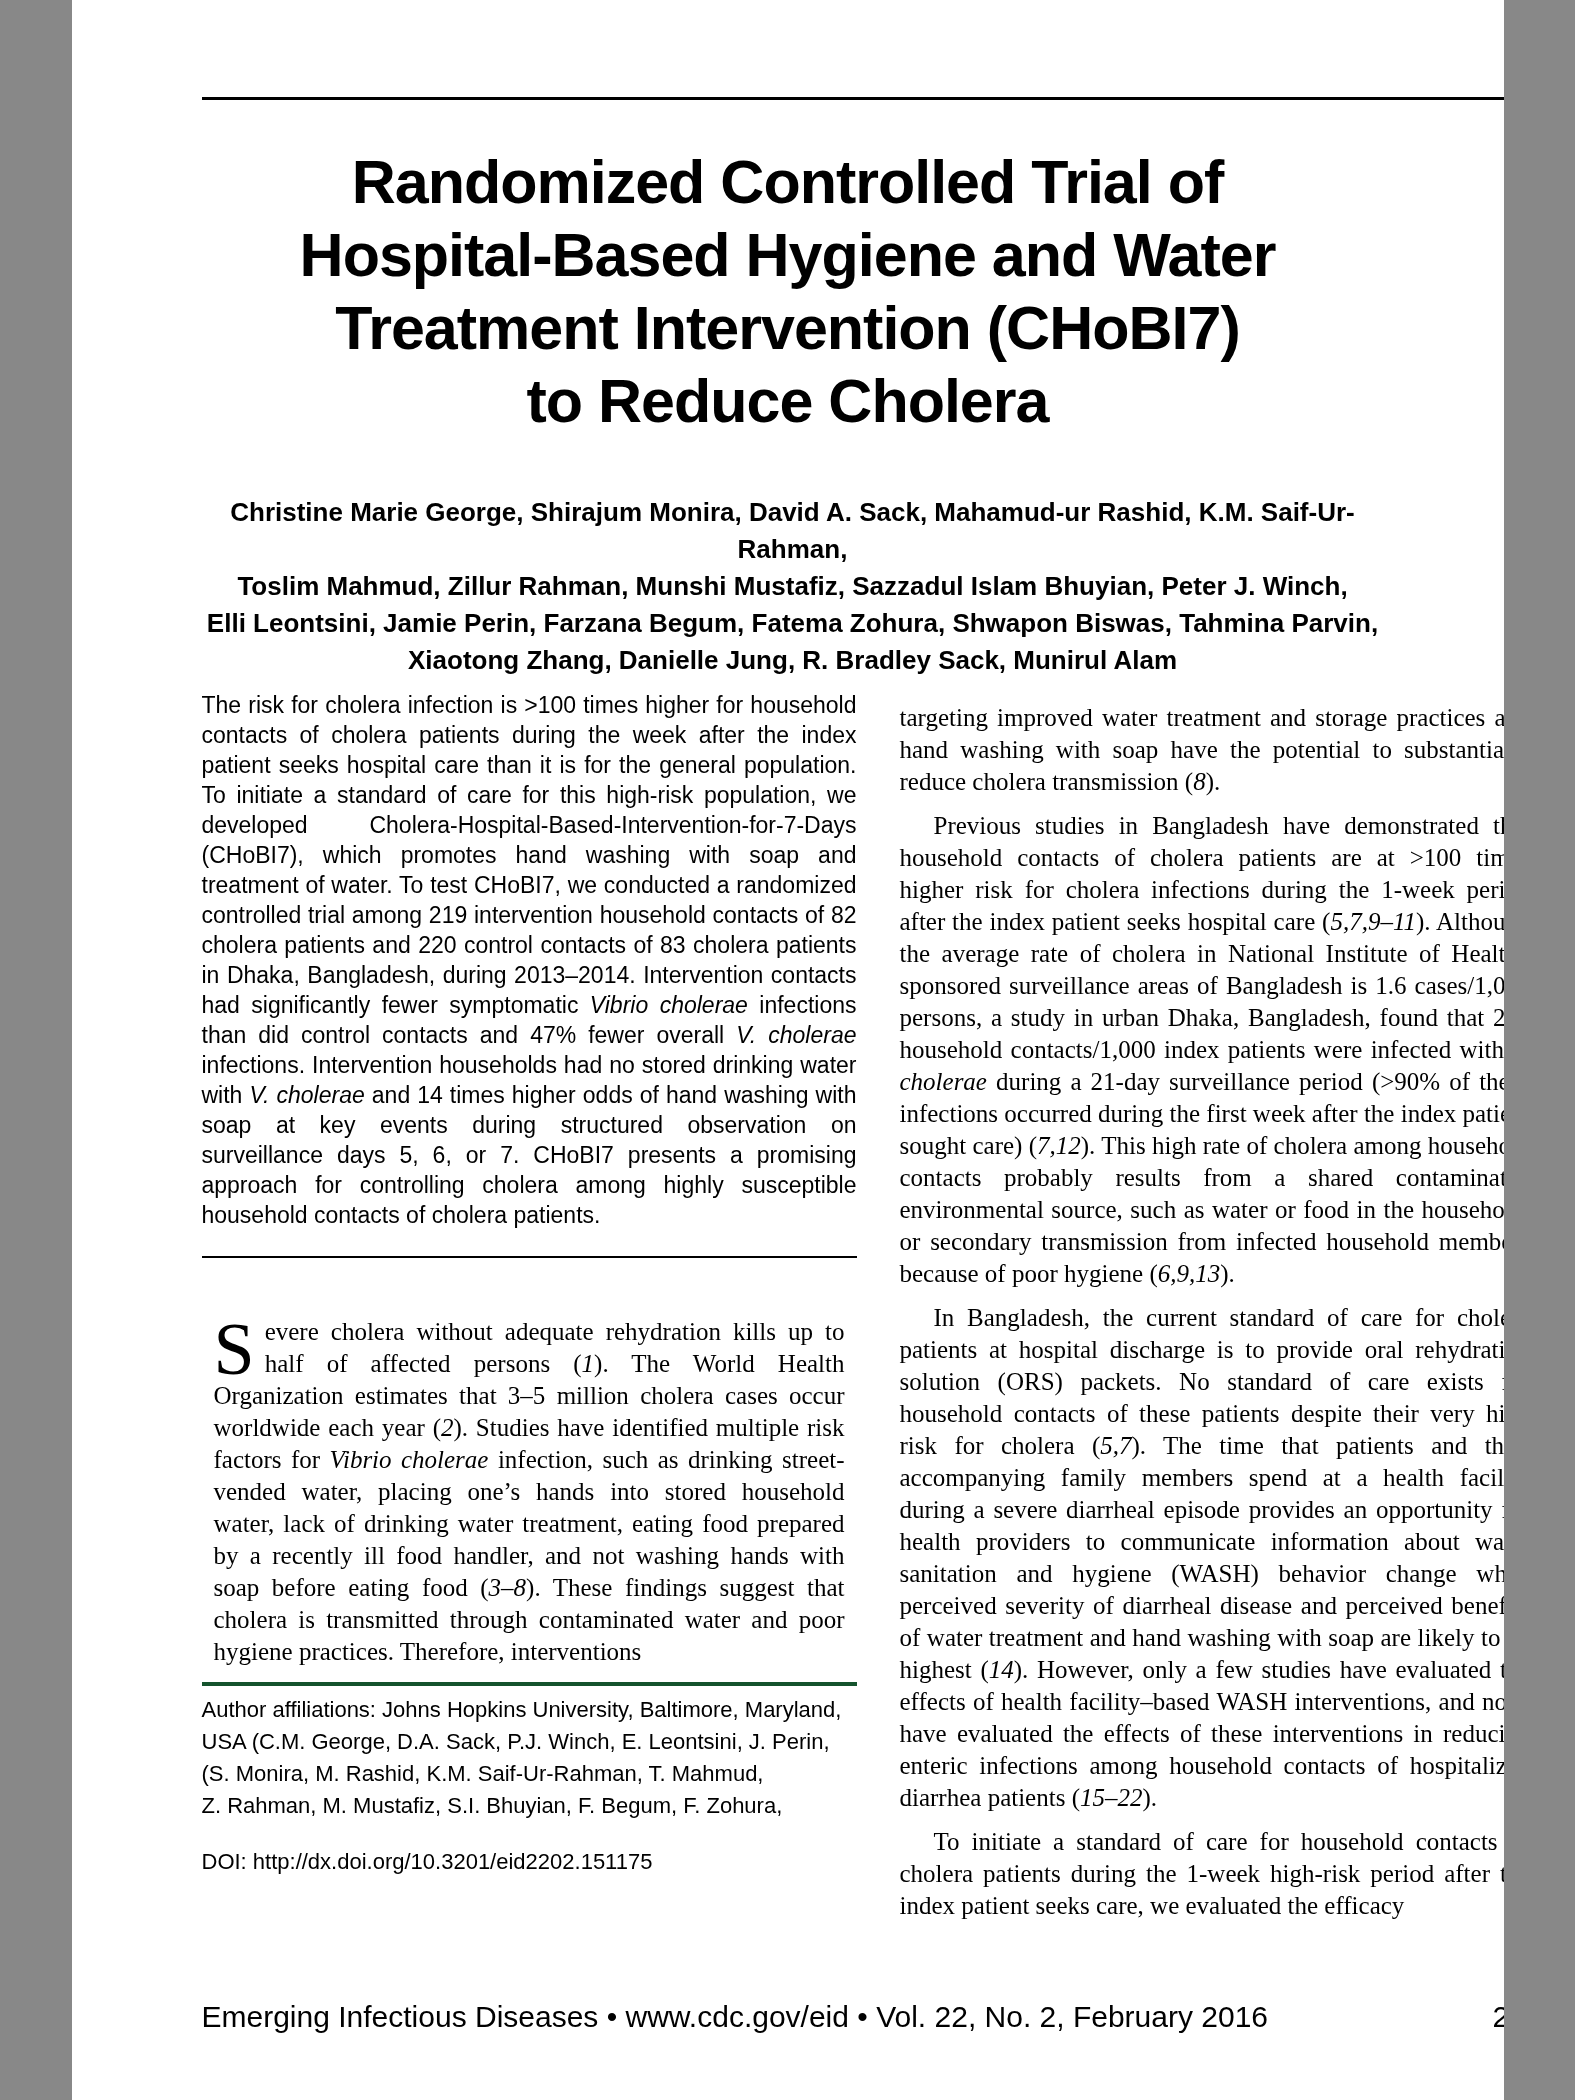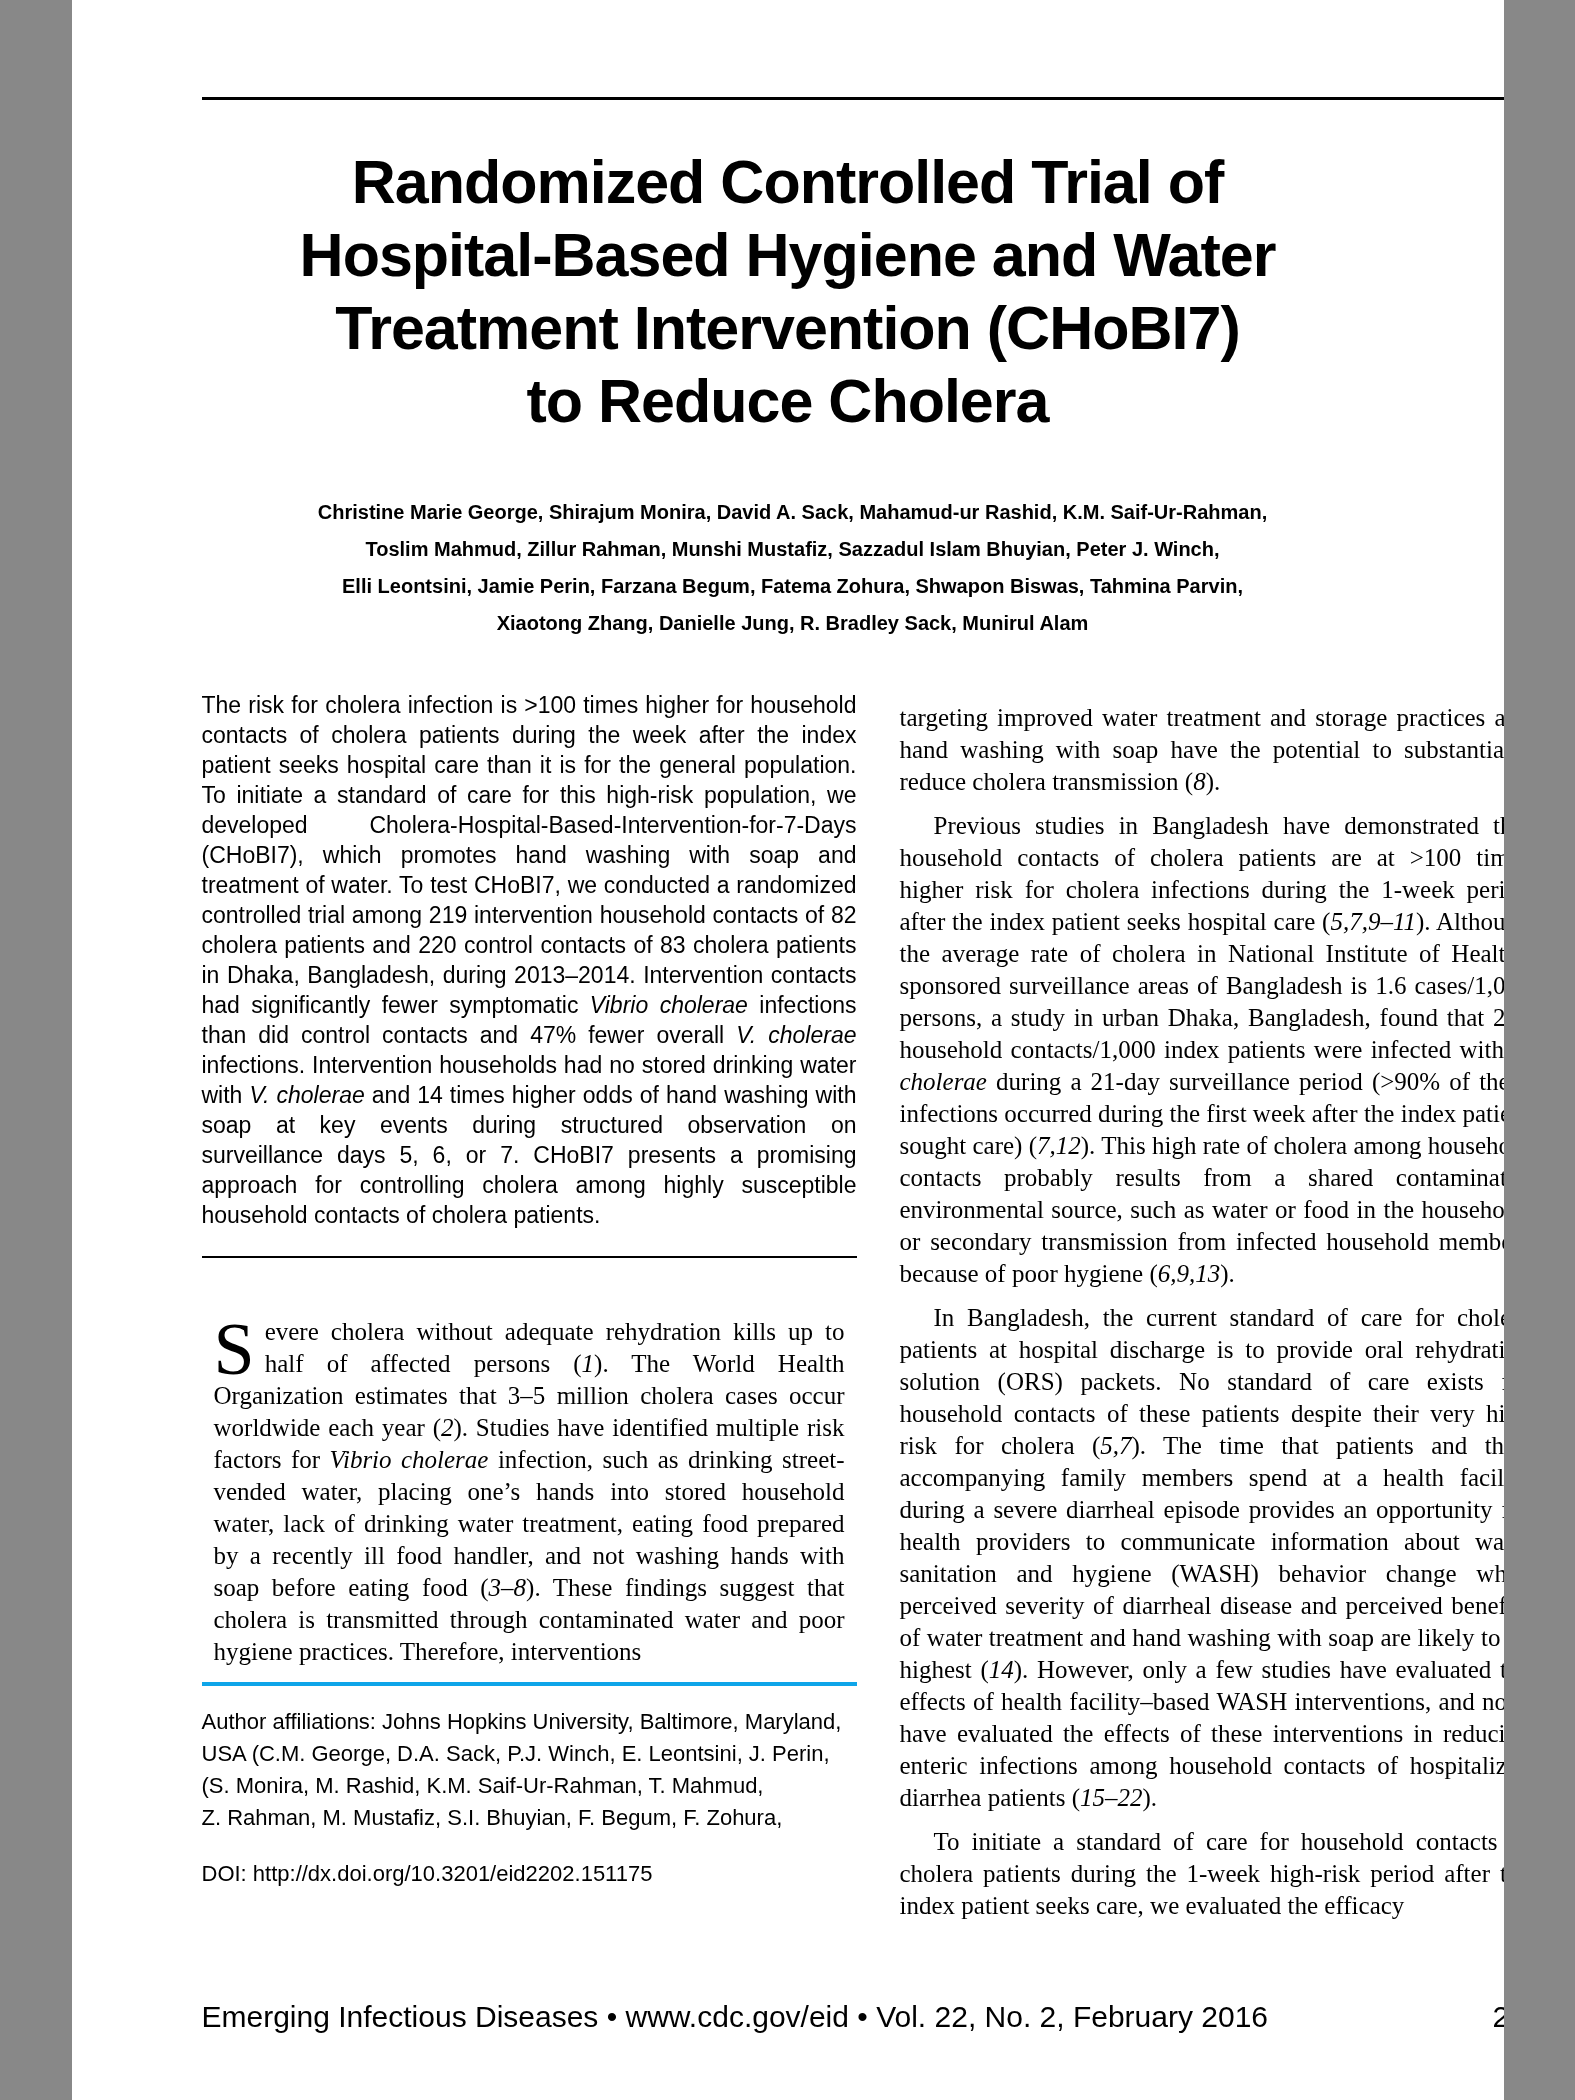--- a/index.html
+++ b/index.html
@@ -35,21 +35,21 @@
     letter-spacing: -1px;
   }
   .authors {
     position: absolute;
     left: 115px;
     right: 105px;
     top: 494px;
     text-align: center;
     font-family: "Liberation Sans", sans-serif;
     font-weight: bold;
-    font-size: 20px;
+    font-size: 26px;
     line-height: 37px;
   }
   .columns {
     position: absolute;
     left: 130px;
     top: 690px;
     width: 1341px;
     display: flex;
     gap: 31px;
   }
@@ -72,22 +72,22 @@
   .dropcap-par { margin-top: 58px; }
   .dropcap {
     float: left;
     font-size: 74px;
     line-height: 58px;
     padding: 4px 10px 0 0;
   }
   .indent { text-indent: 34px; }
   .footnote {
     margin-top: 14px;
-    border-top: 4px solid #0ea5e9;
-    padding-top: 20px;
+    border-top: 4px solid #14532d;
+    padding-top: 8px;
     font-family: "Liberation Sans", sans-serif;
     font-size: 22px;
     line-height: 32px;
   }
   .doi { margin: 24px 0 0 0; }
   .footer {
     position: absolute;
     left: 130px;
     top: 2003px;
     width: 1341px;

